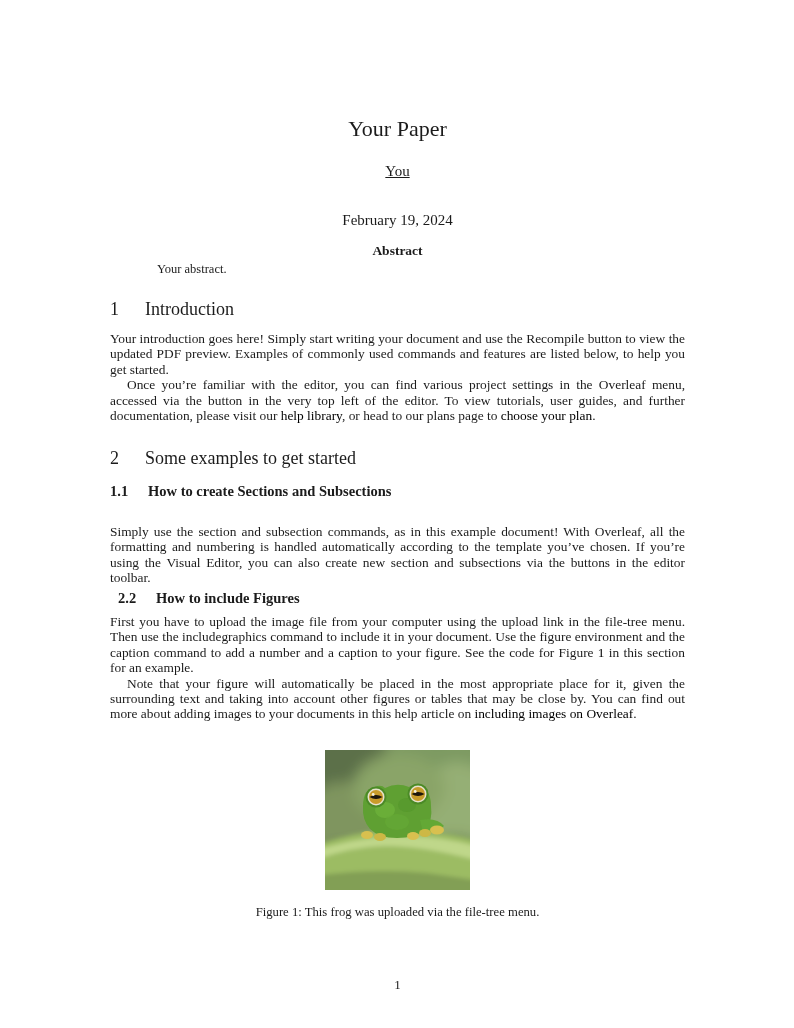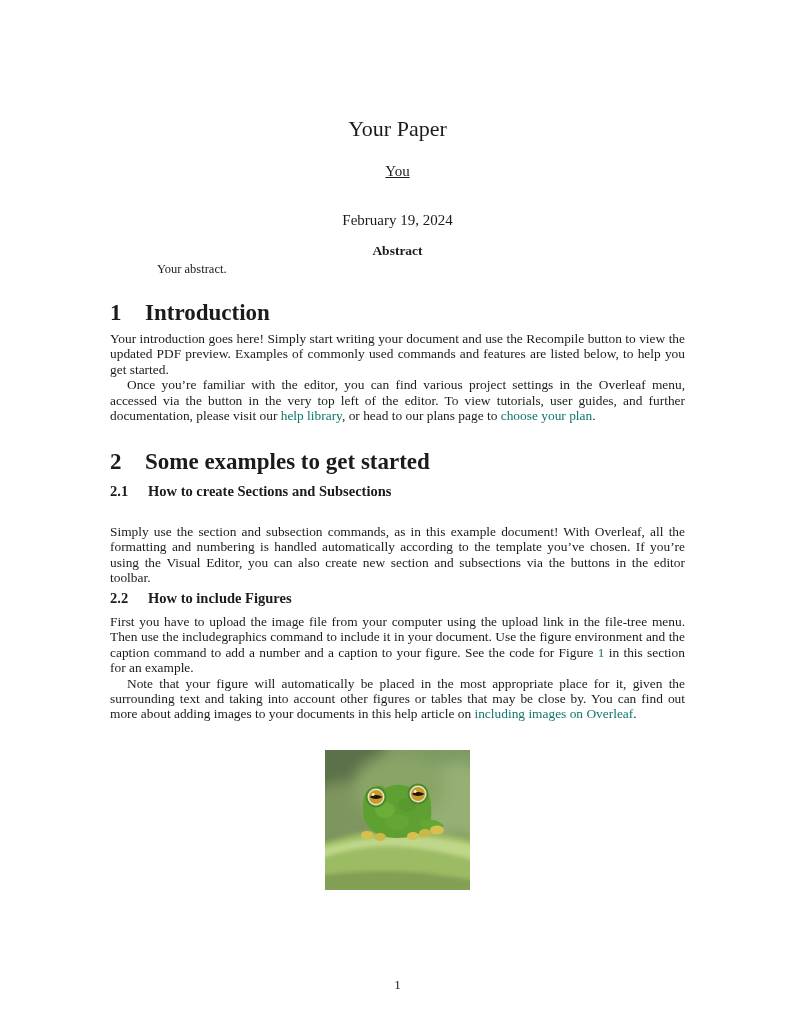--- a/index.html
+++ b/index.html
@@ -17,41 +17,41 @@
   .col { left: 110px; width: 575px; }
   .center { text-align: center; }
 
   .doc-title { top: 117px; font-size: 22px; line-height: 1.1; }
   .doc-author { top: 163px; font-size: 15px; text-decoration: underline; }
   .doc-date { top: 212px; font-size: 15px; }
 
   .abstract-heading { top: 243px; font-size: 13.5px; font-weight: bold; }
   .abstract-body { top: 262px; left: 140px; width: 515px; font-size: 12.5px; text-indent: 17px; }
 
-  .sec-heading { font-size: 23px; font-weight: bold; line-height: 1.2; }
+  .sec-heading { font-size: 18px; font-weight: normal; line-height: 1.2; }
   .subsec-heading { font-size: 14.5px; font-weight: bold; line-height: 1.2; }
   .sec-num { display: inline-block; min-width: 35px; }
   .subsec-num { display: inline-block; min-width: 38px; }
 
   .body-text {
     font-size: 13.4px;
     line-height: 15.4px;
     text-align: justify;
   }
   .body-text p.indent { text-indent: 17px; }
 
   .s1-heading { top: 299px; }
   .s1-body { top: 331px; }
   .s2-heading { top: 448px; }
   .s21-heading { top: 483px; }
   .s21-body { top: 508px; margin-top: 16px; }
-  .s22-heading { top: 590px; }
+  .s22-heading { top: 590px; margin-left: 8px; }
   .s22-body { top: 614px; }
 
-  a.doclink { color: #0f766e; text-decoration: none; cursor: pointer; }
+  a.doclink { color: #000000; text-decoration: none; cursor: pointer; }
 
   .figure-wrap {
     top: 750px; left: 325px; width: 145px; height: 140px;
     overflow: hidden;
   }
   .figure-wrap svg { display: block; }
   .figure-caption { top: 905px; font-size: 12.7px; }
   .page-number { top: 977px; font-size: 13px; }
 </style>
 </head>
@@ -73,21 +73,21 @@
   <div class="abs col body-text s1-body">
     <p>Your introduction goes here! Simply start writing your document and use the Recompile button to view the updated PDF preview. Examples of commonly used commands and features are listed below, to help you get started.</p>
     <p class="indent"><span>Once you’re familiar with the editor, you can find various project settings in the Overleaf menu, accessed via the button in the very top left of the editor. To view tutorials, user guides, and further documentation, please visit our </span><a class="doclink">help library</a><span>, or head to our plans page to </span><a class="doclink">choose your plan</a><span>.</span></p>
   </div>
 
   <div class="abs col sec-heading s2-heading">
     <span class="sec-num">2</span><span>Some examples to get started</span>
   </div>
 
   <div class="abs col subsec-heading s21-heading">
-    <span class="subsec-num">2.1</span><span>How to create Sections and Subsections</span>
+    <span class="subsec-num">1.1</span><span>How to create Sections and Subsections</span>
   </div>
 
   <div class="abs col body-text s21-body">
     <p>Simply use the section and subsection commands, as in this example document! With Overleaf, all the formatting and numbering is handled automatically according to the template you’ve chosen. If you’re using the Visual Editor, you can also create new section and subsections via the buttons in the editor toolbar.</p>
   </div>
 
   <div class="abs col subsec-heading s22-heading">
     <span class="subsec-num">2.2</span><span>How to include Figures</span>
   </div>
 
@@ -142,16 +142,17 @@
         <circle cx="90.2" cy="41.5" r="1.4" fill="#f5f0dc"></circle>
         <ellipse cx="42" cy="85" rx="6" ry="4" fill="#d8c050"></ellipse>
         <ellipse cx="55" cy="87" rx="6" ry="4" fill="#cdb845"></ellipse>
         <ellipse cx="88" cy="86" rx="6" ry="4" fill="#d8c050"></ellipse>
         <ellipse cx="100" cy="83" rx="6" ry="4" fill="#cdb845"></ellipse>
         <ellipse cx="112" cy="80" rx="7" ry="4.5" fill="#d8c050"></ellipse>
       </g>
     </svg>
   </div>
 
+  <div class="abs col center figure-caption">Figure 1: This frog was uploaded via the file-tree menu.</div>
 
   <div class="abs col center page-number">1</div>
 
 </div>
 
 </body></html>

